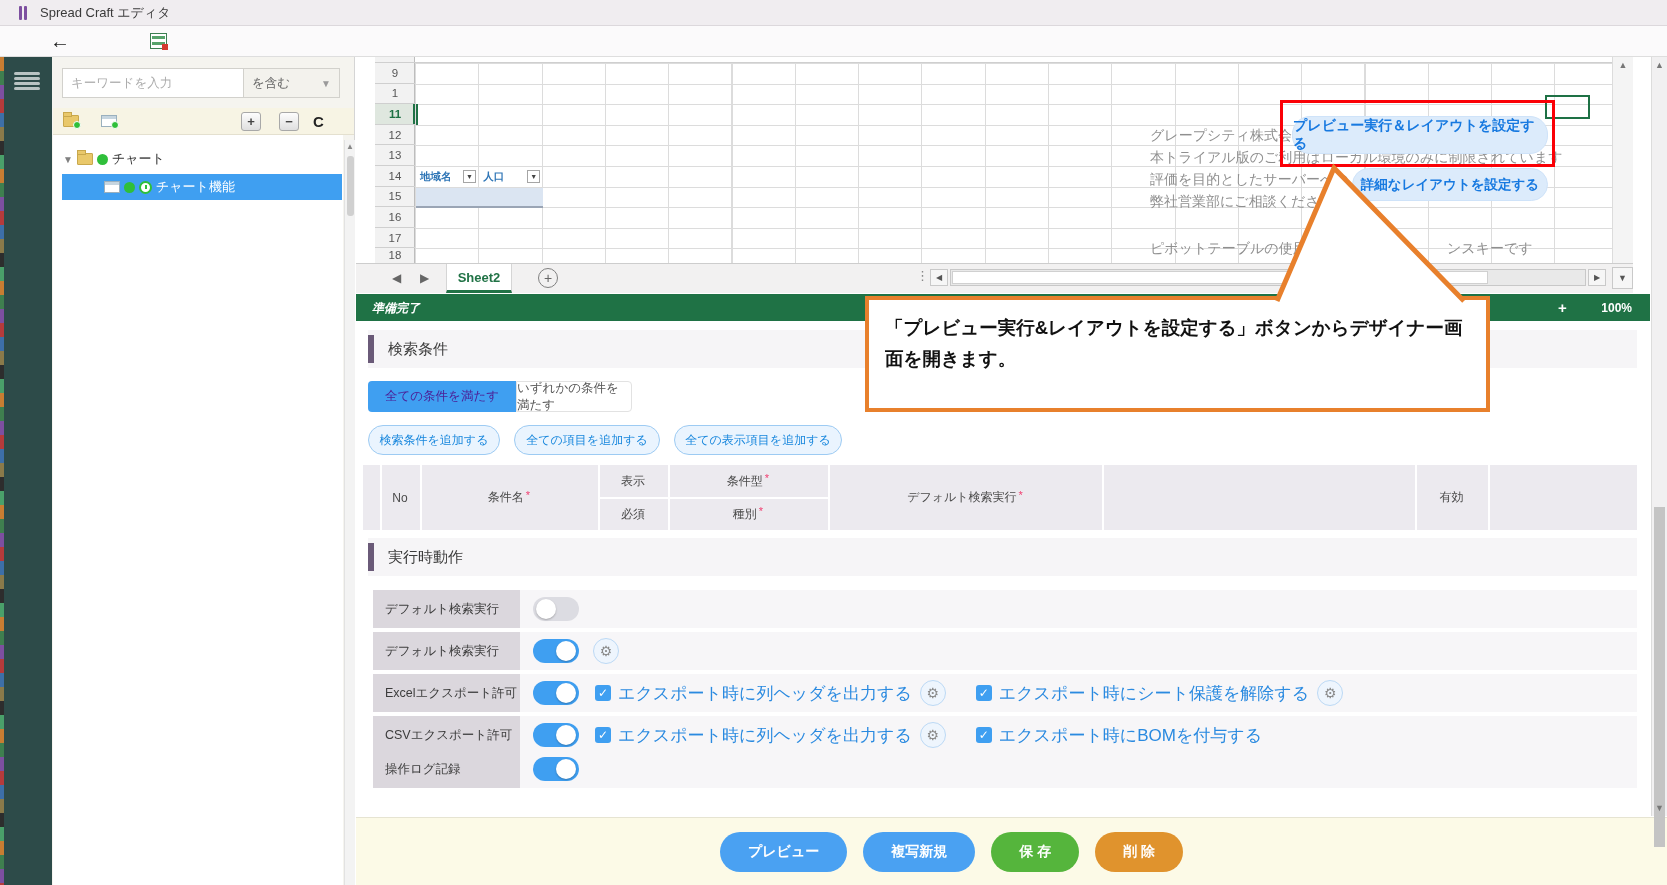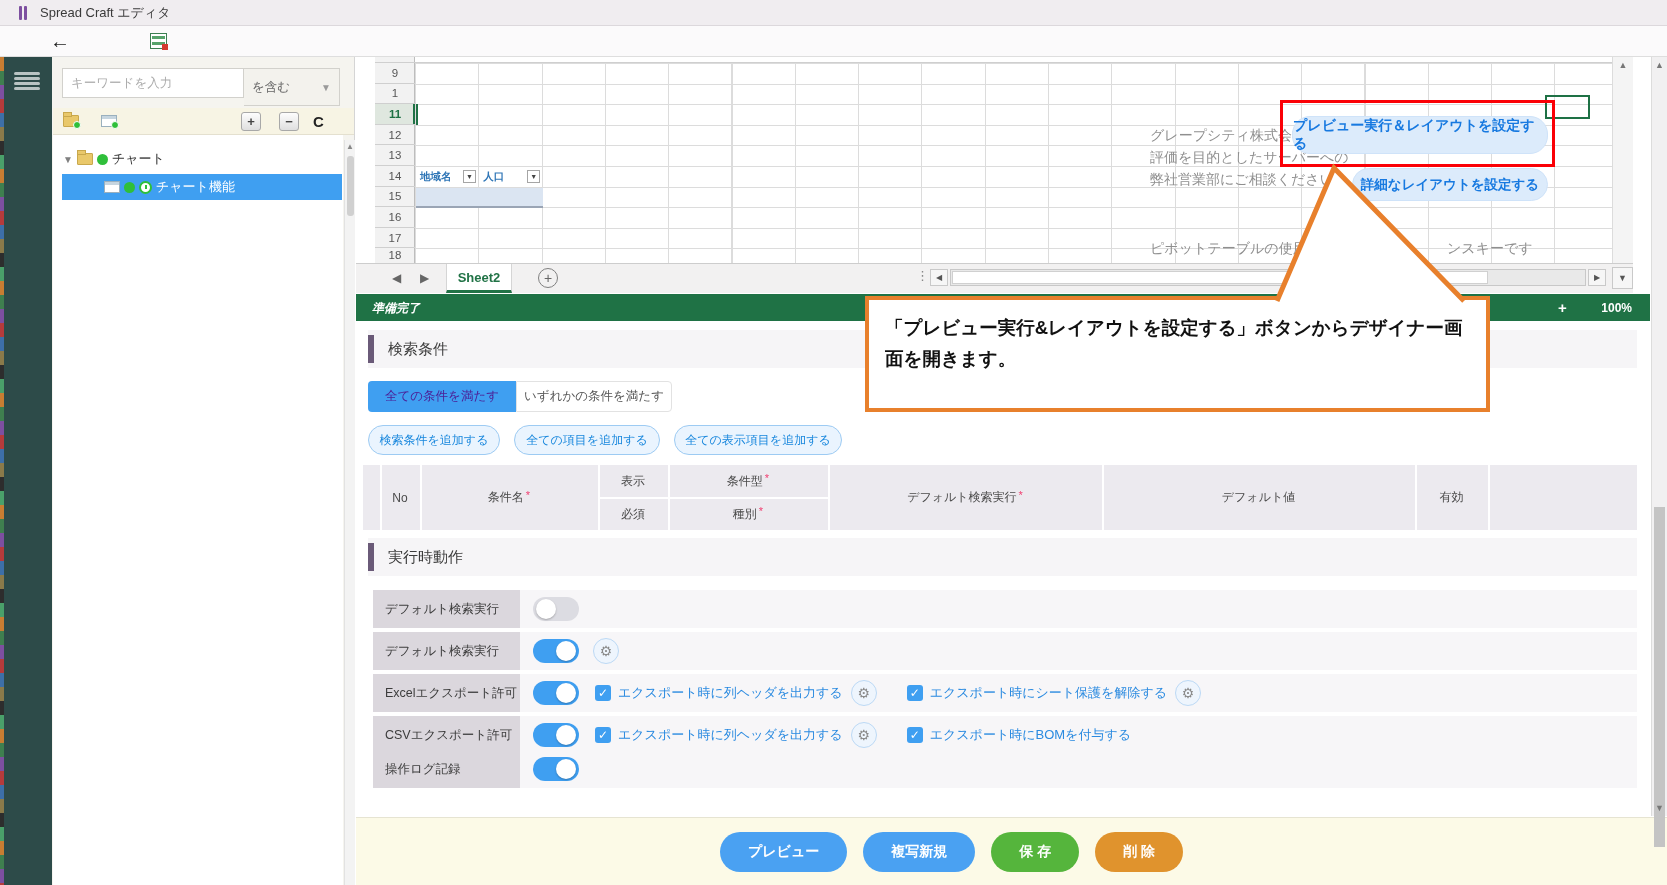--- a/index.html
+++ b/index.html
@@ -21,21 +21,21 @@
   
   .colorstrip{left:0;top:57px;width:4px;height:828px;background:repeating-linear-gradient(to bottom,#c87d32 0 14px,#3f7f4f 14px 28px,#7d4fa0 28px 42px,#b53b3b 42px 56px,#3d6fa8 56px 70px,#8a7a4a 70px 84px,#2d2d2d 84px 98px,#4aa06a 98px 112px);}
   .tealbar{left:4px;top:57px;width:48px;height:828px;background:#2d4b49;}
   .hamburger{left:14px;top:68px;width:26px;height:26px;display:flex;flex-direction:column;justify-content:center;gap:2px;}
   .hamburger i{height:3px;background:#b9c4c3;border-radius:2px;}
 
   
   .sidebar{left:52px;top:57px;width:303px;height:828px;background:#f5f4ef;border-right:1px solid #d5d5d5;}
   .search-input{left:62px;top:68px;width:182px;height:30px;background:#fff;border:1px solid #d2d1cc;padding:0 8px;font-size:12.5px;color:#444;}
   .search-input::placeholder{color:#adadad;}
-  .match-select{left:244px;top:68px;width:96px;height:38px;background:#f3f2ed;border:1px solid #d2d1cc;border-left:none;font-size:12.5px;color:#666;display:flex;align-items:center;padding:0 8px;justify-content:space-between;}
+  .match-select{left:244px;top:68px;width:96px;height:30px;background:#f3f2ed;border:1px solid #d2d1cc;border-left:none;font-size:12.5px;color:#666;display:flex;align-items:center;padding:0 8px;justify-content:space-between;}
   .match-select .chev{color:#9a9a9a;font-size:10px;}
   .tree-toolbar{left:53px;top:108px;width:301px;height:27px;background:#f7f4e4;border-bottom:1px solid #e4e0cf;display:flex;align-items:center;}
   .ico-folder{position:relative;width:16px;height:12px;background:#e9c86a;border:1px solid #c9a84c;border-radius:1px;margin-left:10px;}
   .ico-folder:before{content:"";position:absolute;left:-1px;top:-4px;width:7px;height:3px;background:#e9c86a;border:1px solid #c9a84c;}
   .ico-window{position:relative;width:16px;height:12px;background:#fff;border:1px solid #9ab0be;margin-left:22px;}
   .ico-window:before{content:"";position:absolute;left:0;top:0;right:0;height:3px;background:#c6d5df;}
   .gdot{position:absolute;right:-3px;bottom:-3px;width:8px;height:8px;border-radius:50%;background:#2fbf3a;border:1px solid #fff;}
   .sq-btn{width:20px;height:19px;border:1px solid #a8a8a8;border-radius:3px;background:linear-gradient(#fdfdfd,#dfdfdf);font-size:13px;font-weight:bold;color:#444;display:flex;align-items:center;justify-content:center;line-height:1;}
   .refresh-btn{font-size:15px;font-weight:bold;color:#222;margin-left:14px;}
   .tree{left:53px;top:135px;width:290px;height:750px;background:#fff;}
@@ -104,21 +104,21 @@
   .rt-row{left:373px;width:1264px;height:38px;background:#f7f6f8;display:flex;align-items:center;}
   .rt-label{width:147px;height:38px;background:#dbd7dd;font-size:12.5px;color:#3c3c3c;display:flex;align-items:center;padding-left:12px;flex:0 0 147px;}
   .toggle{width:46px;height:24px;border-radius:13px;position:relative;margin-left:13px;flex:0 0 46px;}
   .toggle.on{background:#3f9ff1;}
   .toggle.off{background:#dcdce2;}
   .toggle .knob{position:absolute;top:2px;width:20px;height:20px;border-radius:50%;background:#fff;box-shadow:0 1px 2px rgba(0,0,0,.25);}
   .toggle.on .knob{right:3px;}
   .toggle.off .knob{left:3px;}
   .gearbtn{width:26px;height:26px;border-radius:50%;border:1px solid #bcd9f5;background:#eef5fd;color:#8a8a8a;font-size:14px;display:flex;align-items:center;justify-content:center;margin-left:14px;}
   .chk{width:16px;height:16px;border-radius:3px;background:#3f9ff1;color:#fff;font-size:12px;display:flex;align-items:center;justify-content:center;margin-left:16px;flex:0 0 16px;}
-  .chk-label{font-size:13px;color:#2a8ae0;margin-left:7px;white-space:nowrap;}
+  .chk-label{font-size:17px;color:#2a8ae0;margin-left:7px;white-space:nowrap;}
 
   
   .footer{left:356px;top:817px;width:1311px;height:68px;background:#fcfae7;border-top:1px solid #e6e4d2;display:flex;align-items:center;justify-content:center;gap:16px;padding-right:120px;}
   .fbtn{height:40px;border:none;border-radius:20px;color:#fff;font-size:14px;font-weight:bold;padding:0 28px;}
   .fbtn.blue{background:#4aa1f2;}
   .fbtn.green{background:#55b53c;}
   .fbtn.orange{background:#e0932d;}
 
   
   .pg-scroll{left:1651px;top:57px;width:16px;height:759px;background:#f1f0f1;border-left:1px solid #dcdcdc;}
@@ -215,20 +215,21 @@
     <span class="fdrop">▼</span>
   </div>
   <div class="abs fcell" style="left:479.3px;top:167px;width:63px;height:19.6px;">
     <span>人口</span>
     <span class="fdrop">▼</span>
   </div>
   <div class="abs blurange"></div>
 
   <div class="abs notice">
     <div>グレープシティ株式会社</div>
+    <div>本トライアル版のご利用はローカル環境のみに制限されています</div>
     <div>評価を目的としたサーバーへの</div>
     <div>弊社営業部にご相談ください</div>
   </div>
   <div class="abs notice" style="top:237px;">ピボットテーブルの使用</div>
   <div class="abs notice" style="left:1447px;top:237px;">ンスキーです</div>
 
   <div class="abs greencell"></div>
 
   <div class="abs ovl-btn" style="left:1292px;top:116px;width:256px;height:38px;font-size:14px;">
     <span>プレビュー実行＆レイアウトを設定する</span>
@@ -270,21 +271,21 @@
     <path d="M 1277 301 L 1334 168 L 1464 301" fill="#ffffff" stroke="#e8802c" stroke-width="5"></path>
   </svg>
 
   <div class="abs sect-hdr" style="left:368px;top:330px;width:1269px;height:38px;">
     <span class="sect-bar"></span>
     <span class="sect-title">検索条件</span>
   </div>
   <div class="abs seg on" style="left:368px;top:381px;width:148px;">
     <span>全ての条件を満たす</span>
   </div>
-  <div class="abs seg off" style="left:516px;top:381px;width:156px;">
+  <div class="abs seg off" style="left:516px;top:381px;width:116px;">
     <span>いずれかの条件を満たす</span>
   </div>
   <div class="abs pill" style="left:368px;top:425px;width:132px;">
     <span>検索条件を追加する</span>
   </div>
   <div class="abs pill" style="left:514px;top:425px;width:146px;">
     <span>全ての項目を追加する</span>
   </div>
   <div class="abs pill" style="left:674px;top:425px;width:168px;">
     <span>全ての表示項目を追加する</span>
@@ -312,21 +313,20 @@
         <span class="req">*</span>
     </span>
     <span class="thcell" style="left:305px;top:33px;width:160px;height:32px;">
       <span>種別</span>
         <span class="req">*</span>
     </span>
     <span class="thcell" style="left:465px;top:0;width:274px;height:65px;">
       <span>デフォルト検索実行</span>
         <span class="req">*</span>
     </span>
-    <span class="thcell" style="left:739px;top:0;width:313px;height:65px;">デフォルト値</span>
     <span class="thcell" style="left:1052px;top:0;width:73px;height:65px;">有効</span>
   </div>
 
   <div class="abs sect-hdr" style="left:368px;top:538px;width:1269px;height:38px;">
     <span class="sect-bar"></span>
     <span class="sect-title">実行時動作</span>
   </div>
 
   <div class="abs rt-row" style="top:590px;">
     <span class="rt-label">デフォルト検索実行</span>

